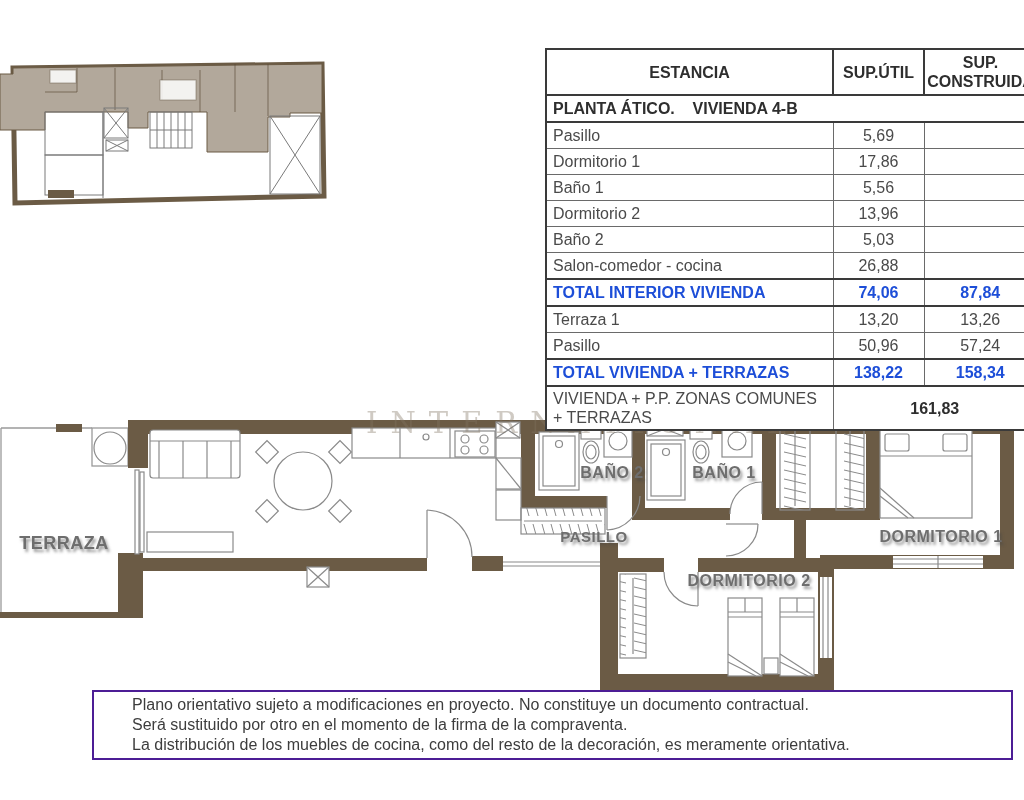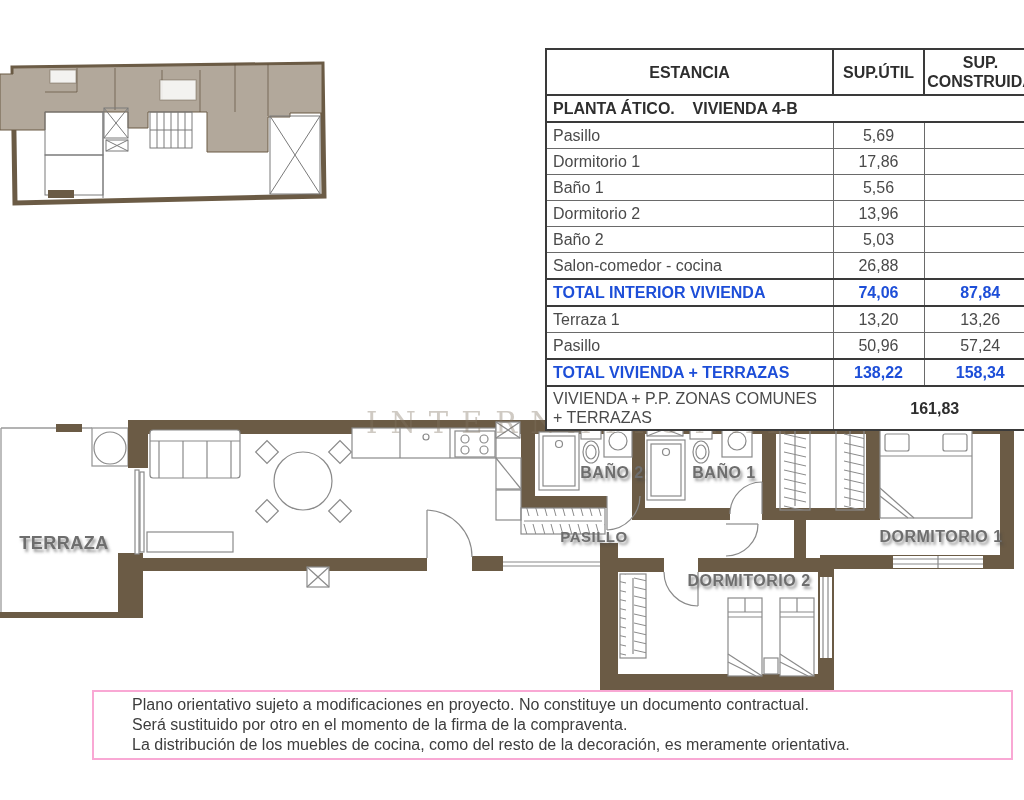--- a/index.html
+++ b/index.html
@@ -32,21 +32,21 @@
   .lbl-salon{font-size:17px;line-height:19px;white-space:normal;width:170px;}
   .lbl-std{font-size:16px;}
   .lbl-pasillo{font-size:15px;}
 
   
   .watermark{position:absolute;left:366px;top:406px;font-family:"DejaVu Serif",serif;
              font-size:29px;letter-spacing:13px;color:rgba(128,116,98,.38);font-weight:400;}
 
   
   .disclaimer{position:absolute;left:92px;top:690px;width:871px;height:60px;
-              border:2px solid #f9a8d4;background:#fff;color:#3d3d3d;
+              border:2px solid #4c1d95;background:#fff;color:#3d3d3d;
               font-size:16px;line-height:20px;padding:3px 8px 3px 38px;box-sizing:content-box;}
 </style>
 </head>
 <body>
 
 <div id="page">
 
   <svg width="1024" height="800" viewBox="0 0 1024 800">
     <defs>
 

